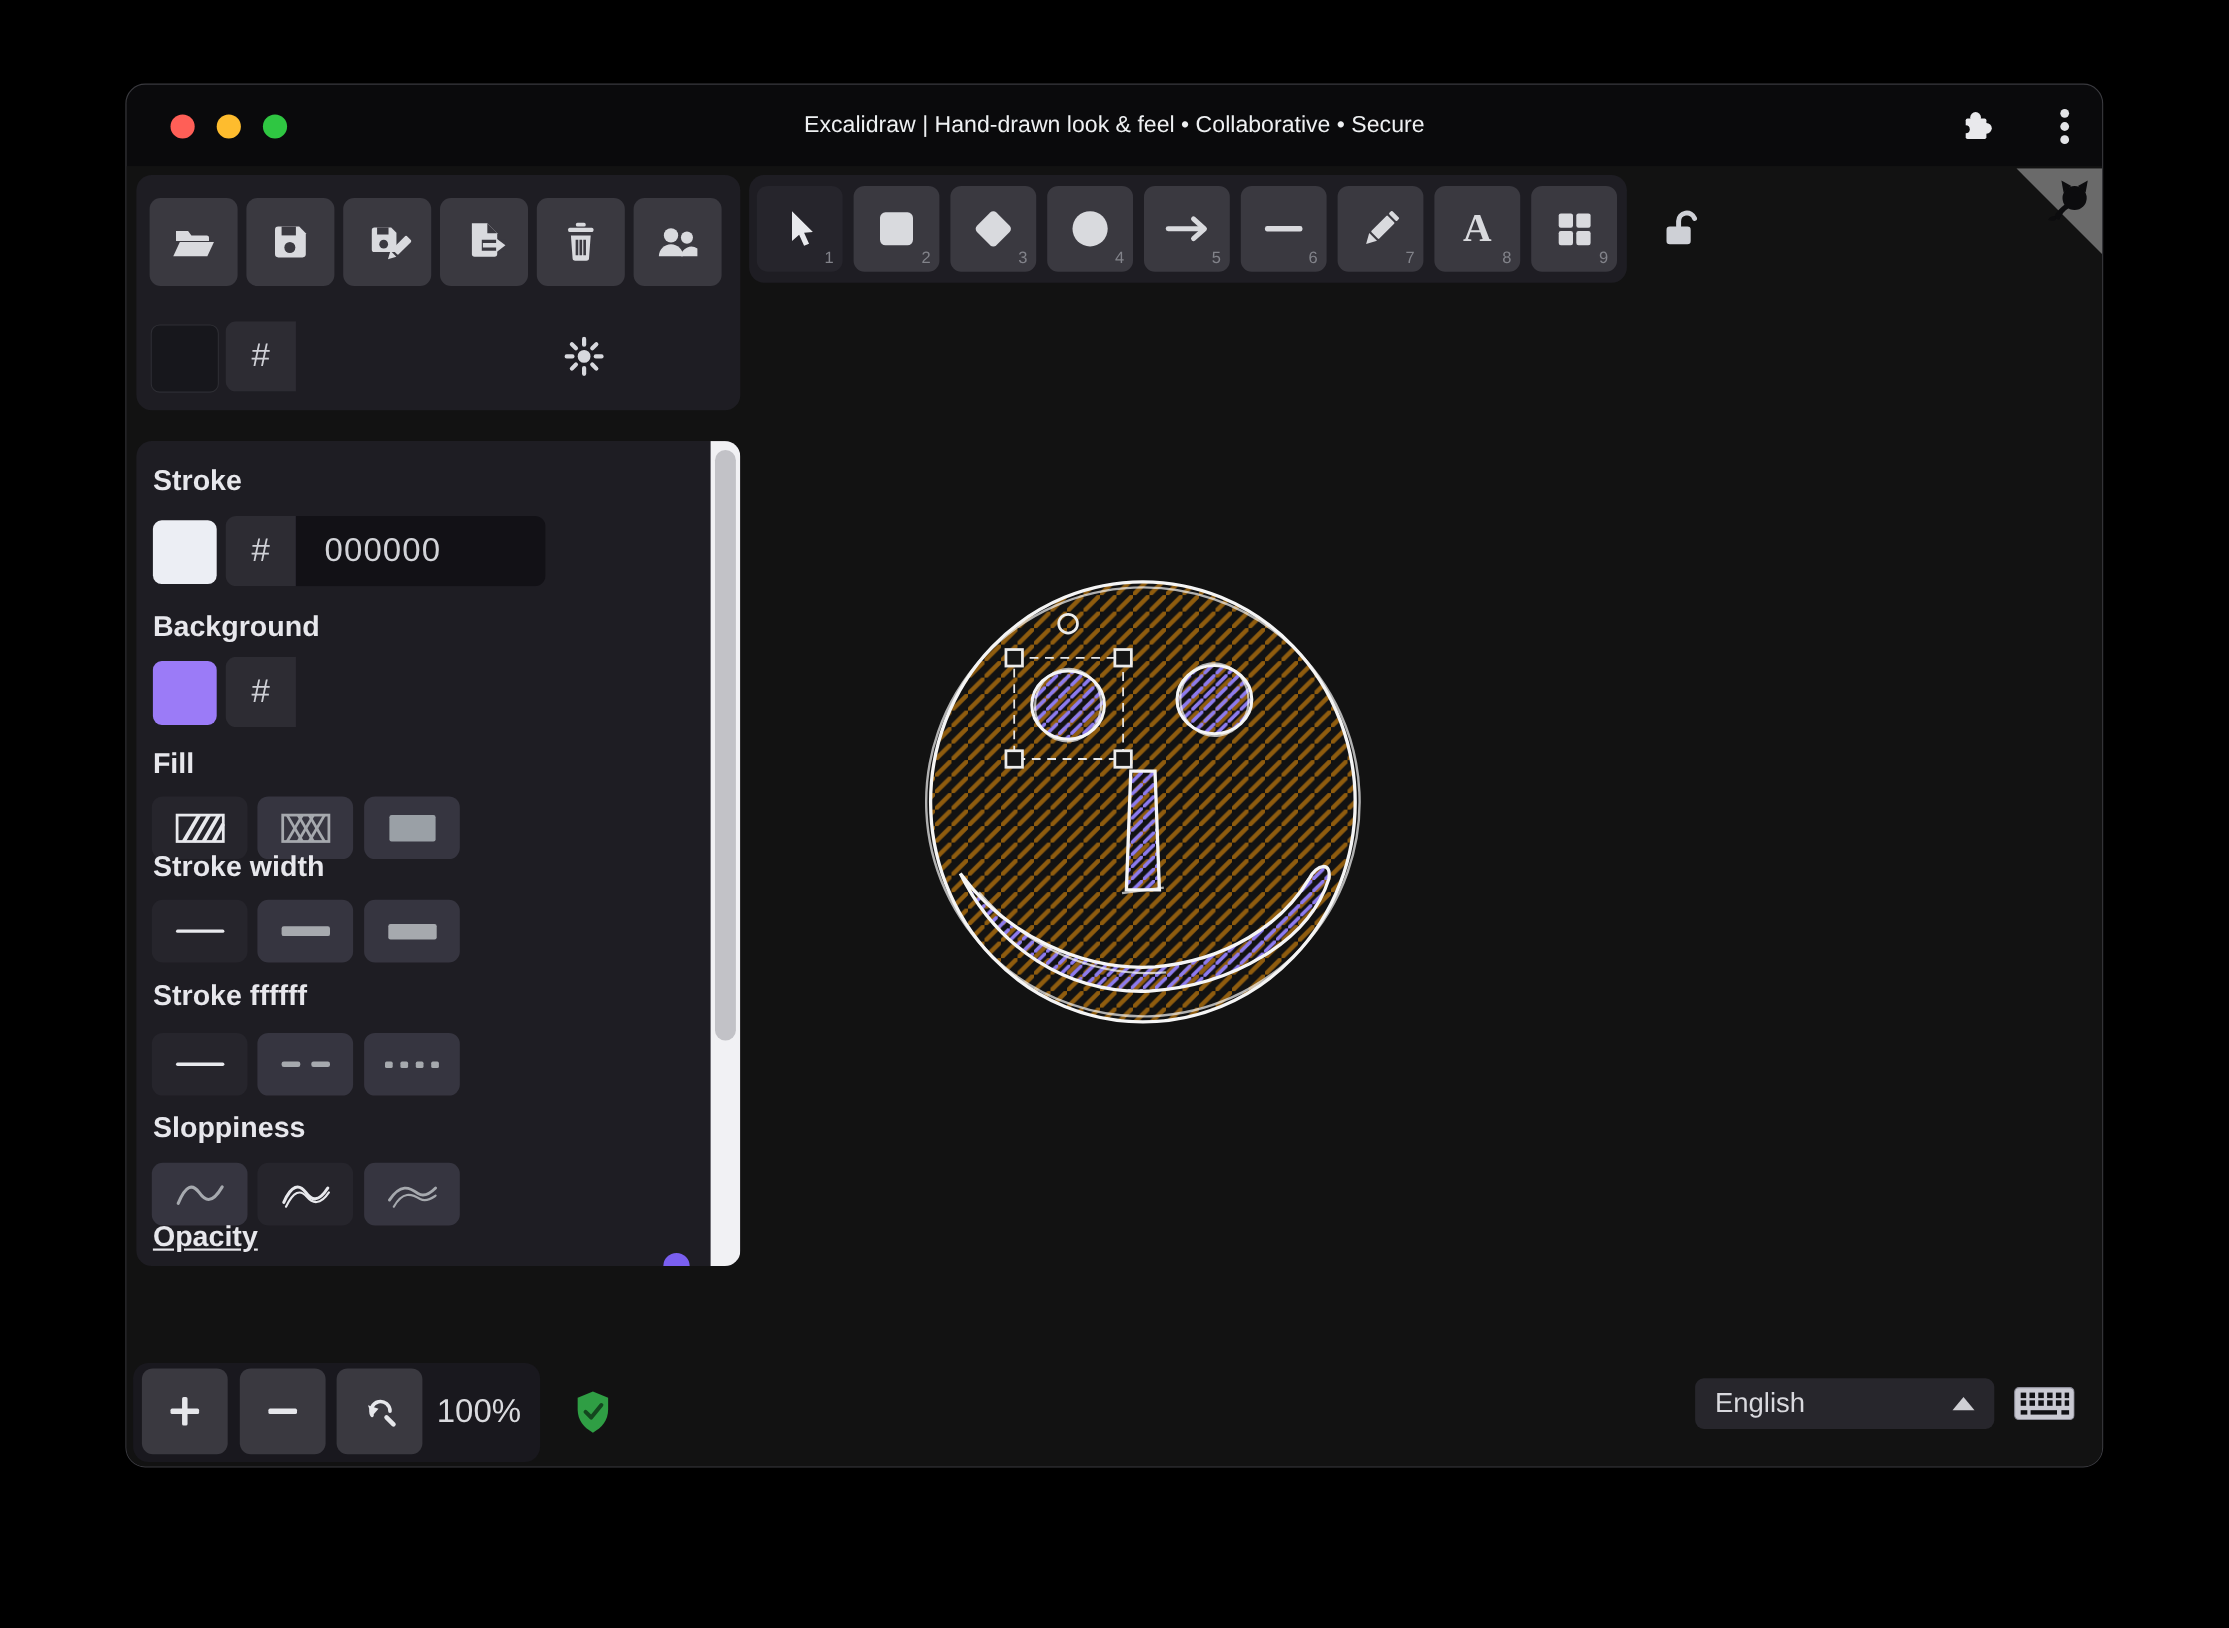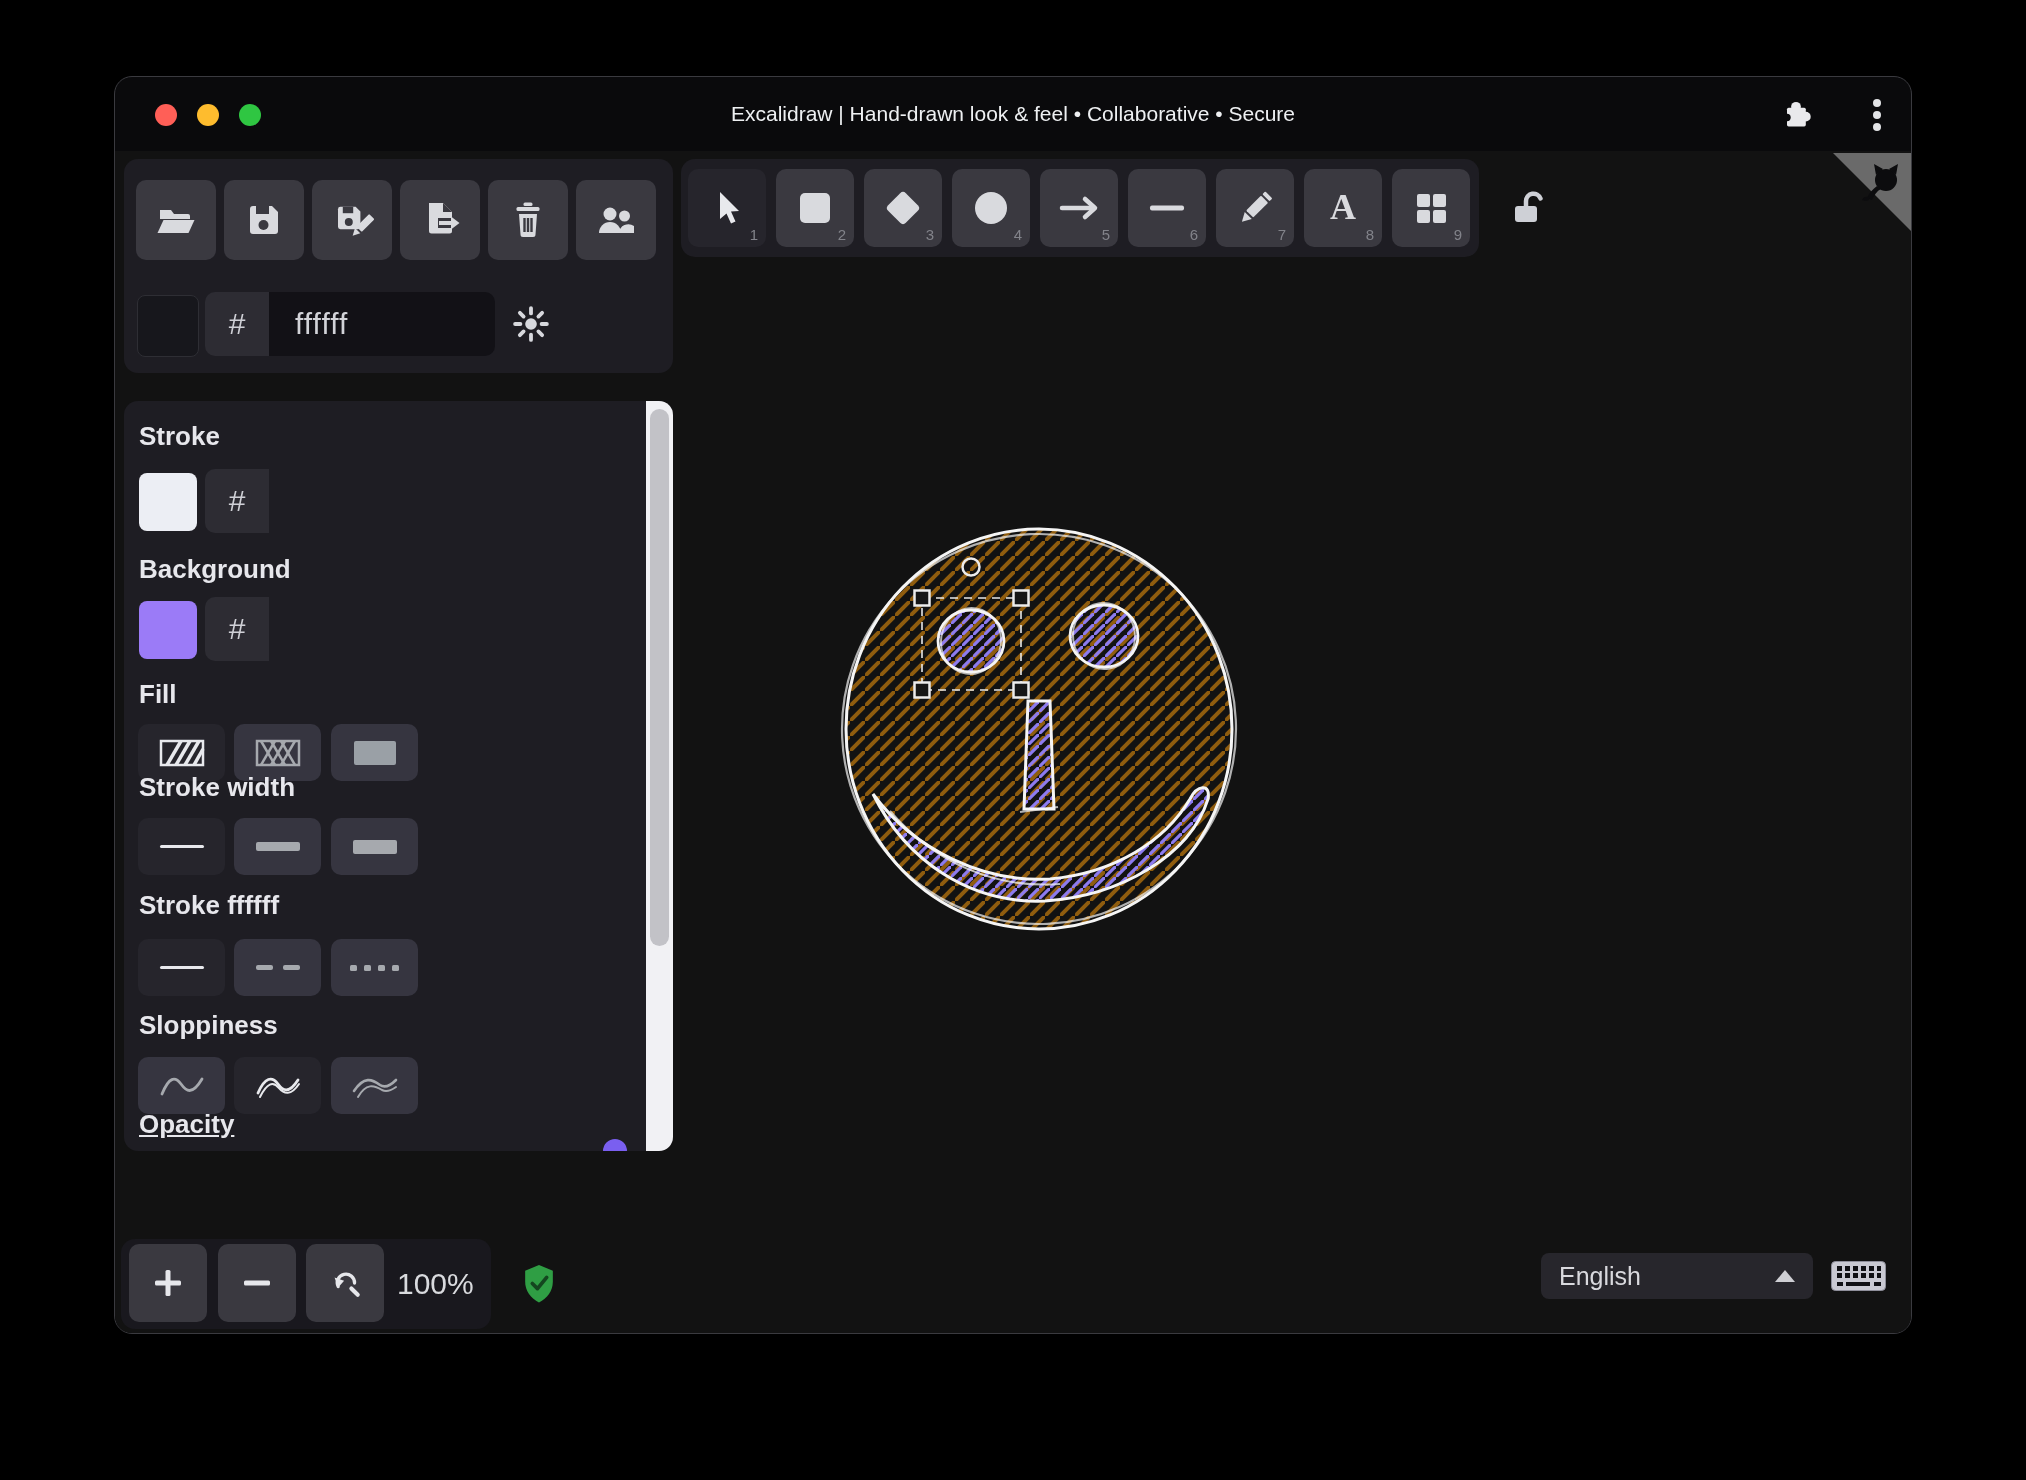--- a/index.html
+++ b/index.html
@@ -191,21 +191,20 @@
           <circle cx="16" cy="16" r="6.5"></circle>
           <path d="M5,35 a11,11 0 0 1 22,0 z"></path>
           <circle cx="30.5" cy="18" r="5.5"></circle>
           <path d="M25,35 a9.5,9.5 0 0 1 15,-7 l0,7 z"></path>
         </svg>
       </div>
 
       <div class="swatch" style="left:13px;top:136px;width:60px;height:60px;background:#17171c;border:1px solid #2e2e34;"></div>
       <div class="hexbox" style="left:81px;top:133px;width:290px;height:64px;">
         <span class="prefix">#</span>
-        <span class="val">ffffff</span>
       </div>
       <svg style="position:absolute;left:389px;top:147px;" width="36" height="36" viewBox="0 0 34 34">
         <circle cx="17" cy="17" r="5.5" fill="#d7d8dd"></circle>
         <g stroke="#d7d8dd" stroke-width="3.6" stroke-linecap="round">
           <line x1="17" y1="2" x2="17" y2="7"></line>
               <line x1="17" y1="27" x2="17" y2="32"></line>
           <line x1="2" y1="17" x2="7" y2="17"></line>
               <line x1="27" y1="17" x2="32" y2="17"></line>
           <line x1="6.5" y1="6.5" x2="10" y2="10"></line>
               <line x1="24" y1="24" x2="27.5" y2="27.5"></line>
@@ -284,20 +283,21 @@
       <rect x="4" y="17" width="22" height="16" rx="3" fill="#ced0d6"></rect>
       <path d="M15,17 v-5 a7.5,7.5 0 0 1 14.5,-2.5" stroke="#ced0d6" stroke-width="4.5" fill="none" stroke-linecap="round"></path>
     </svg>
 
     <div class="island panel" style="left:9px;top:250px;width:549px;height:750px;">
 
       <span class="plabel" style="left:15px;top:20px;text-align:center;">Stroke</span>
       <div class="swatch" style="left:15px;top:72px;width:58px;height:58px;background:#eceef4;"></div>
       <div class="hexbox" style="left:81px;top:68px;width:291px;height:64px;">
         <span class="prefix">#</span>
+        <span class="val">000000</span>
       </div>
 
       <span class="plabel" style="left:15px;top:153px;">Background</span>
       <div class="swatch" style="left:15px;top:200px;width:58px;height:58px;background:#9b7bf7;"></div>
       <div class="hexbox" style="left:81px;top:196px;width:291px;height:64px;">
         <span class="prefix">#</span>
       </div>
 
       <span class="plabel" style="left:15px;top:278px;">Fill</span>
       <div class="opt active" style="left:14px;top:323px;">

